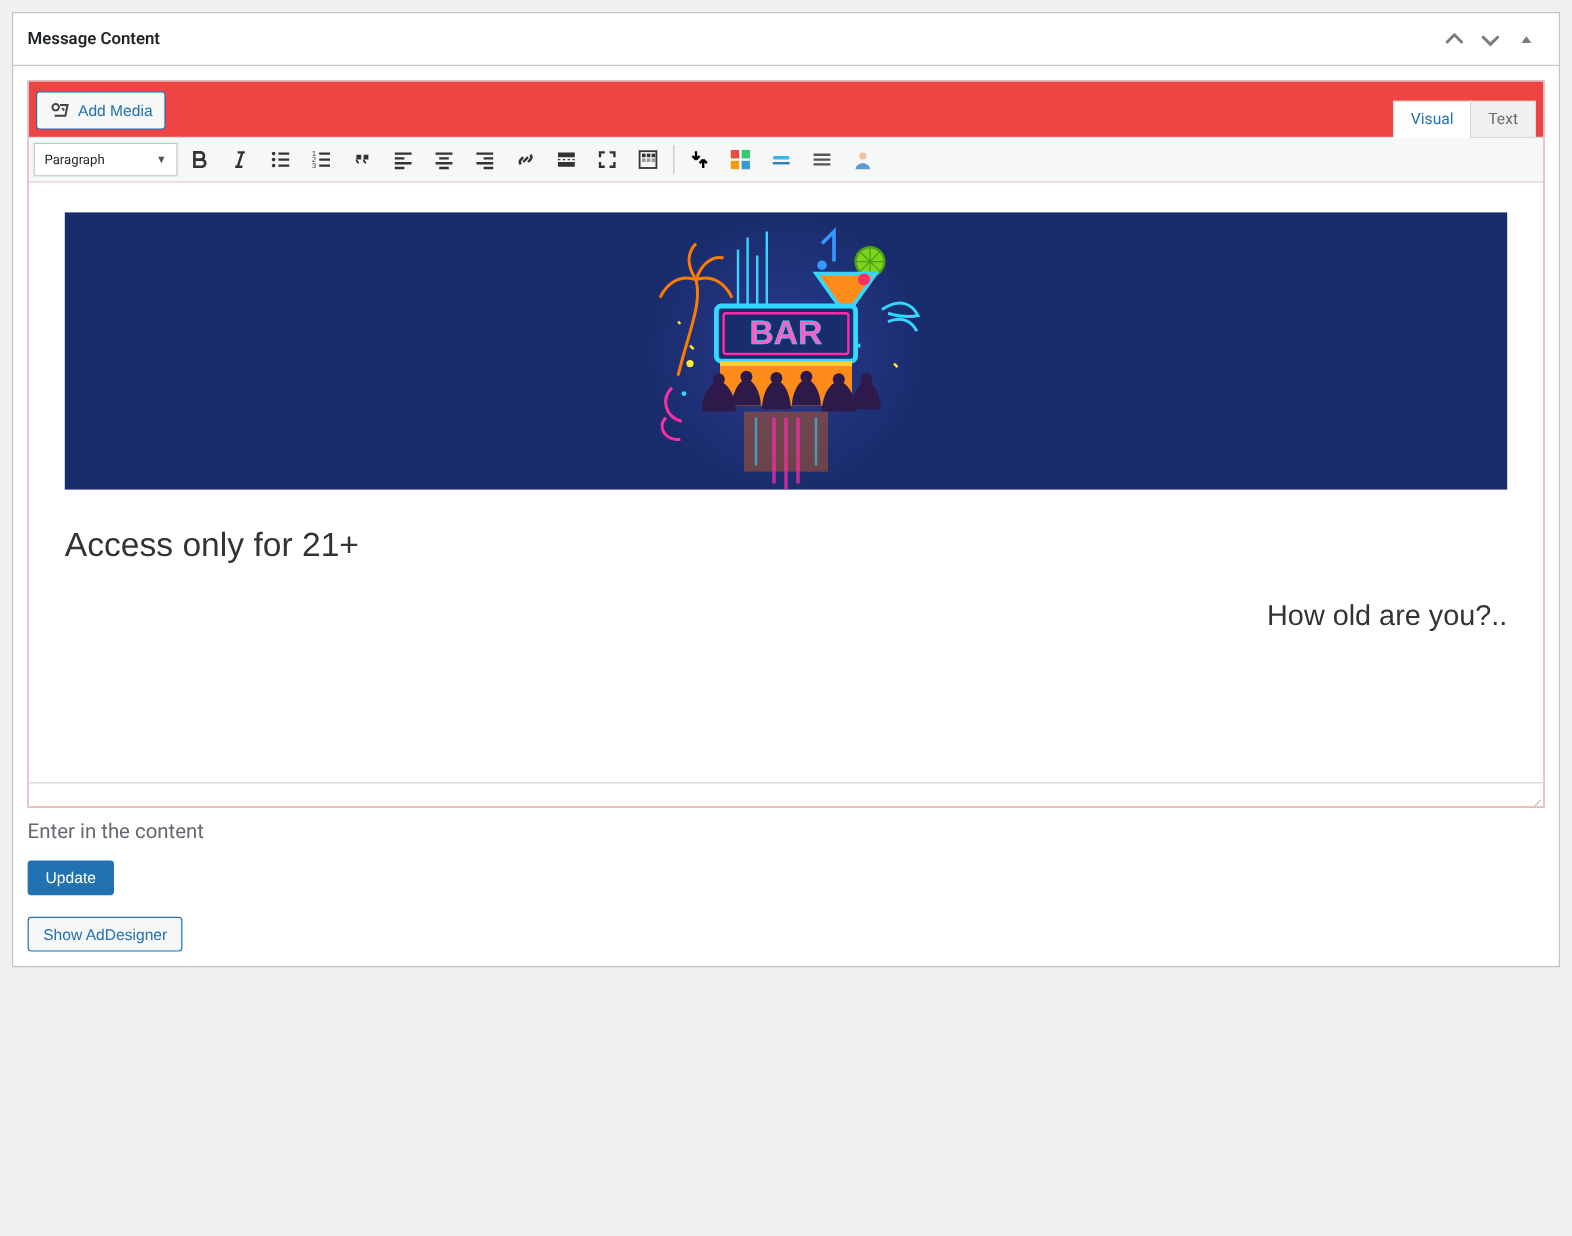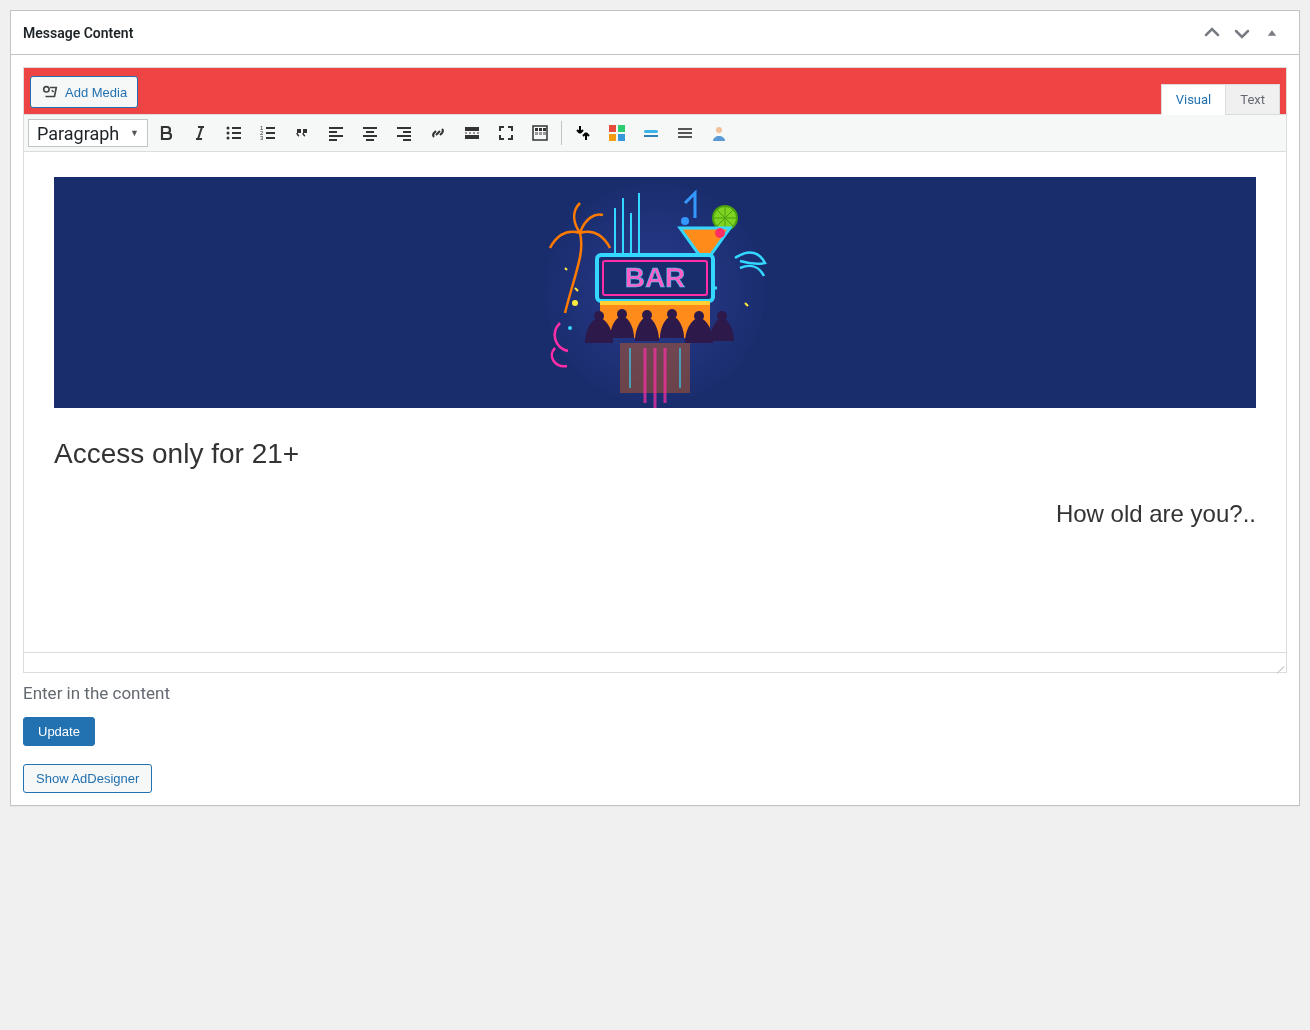--- a/index.html
+++ b/index.html
@@ -85,21 +85,21 @@
   border-bottom: 1px solid #dcdcde;
   padding: 4px;
   display: flex;
   align-items: center;
   gap: 2px;
 }
 .format-select {
   border: 1px solid #c3c4c7;
   background: #fff;
   padding: 4px 24px 4px 8px;
-  font-size: 18px;
+  font-size: 11px;
   cursor: pointer;
   position: relative;
   display: flex;
   align-items: center;
   min-width: 120px;
   justify-content: space-between;
   height: 28px;
 }
 .format-select::after {
   content: '▼';

